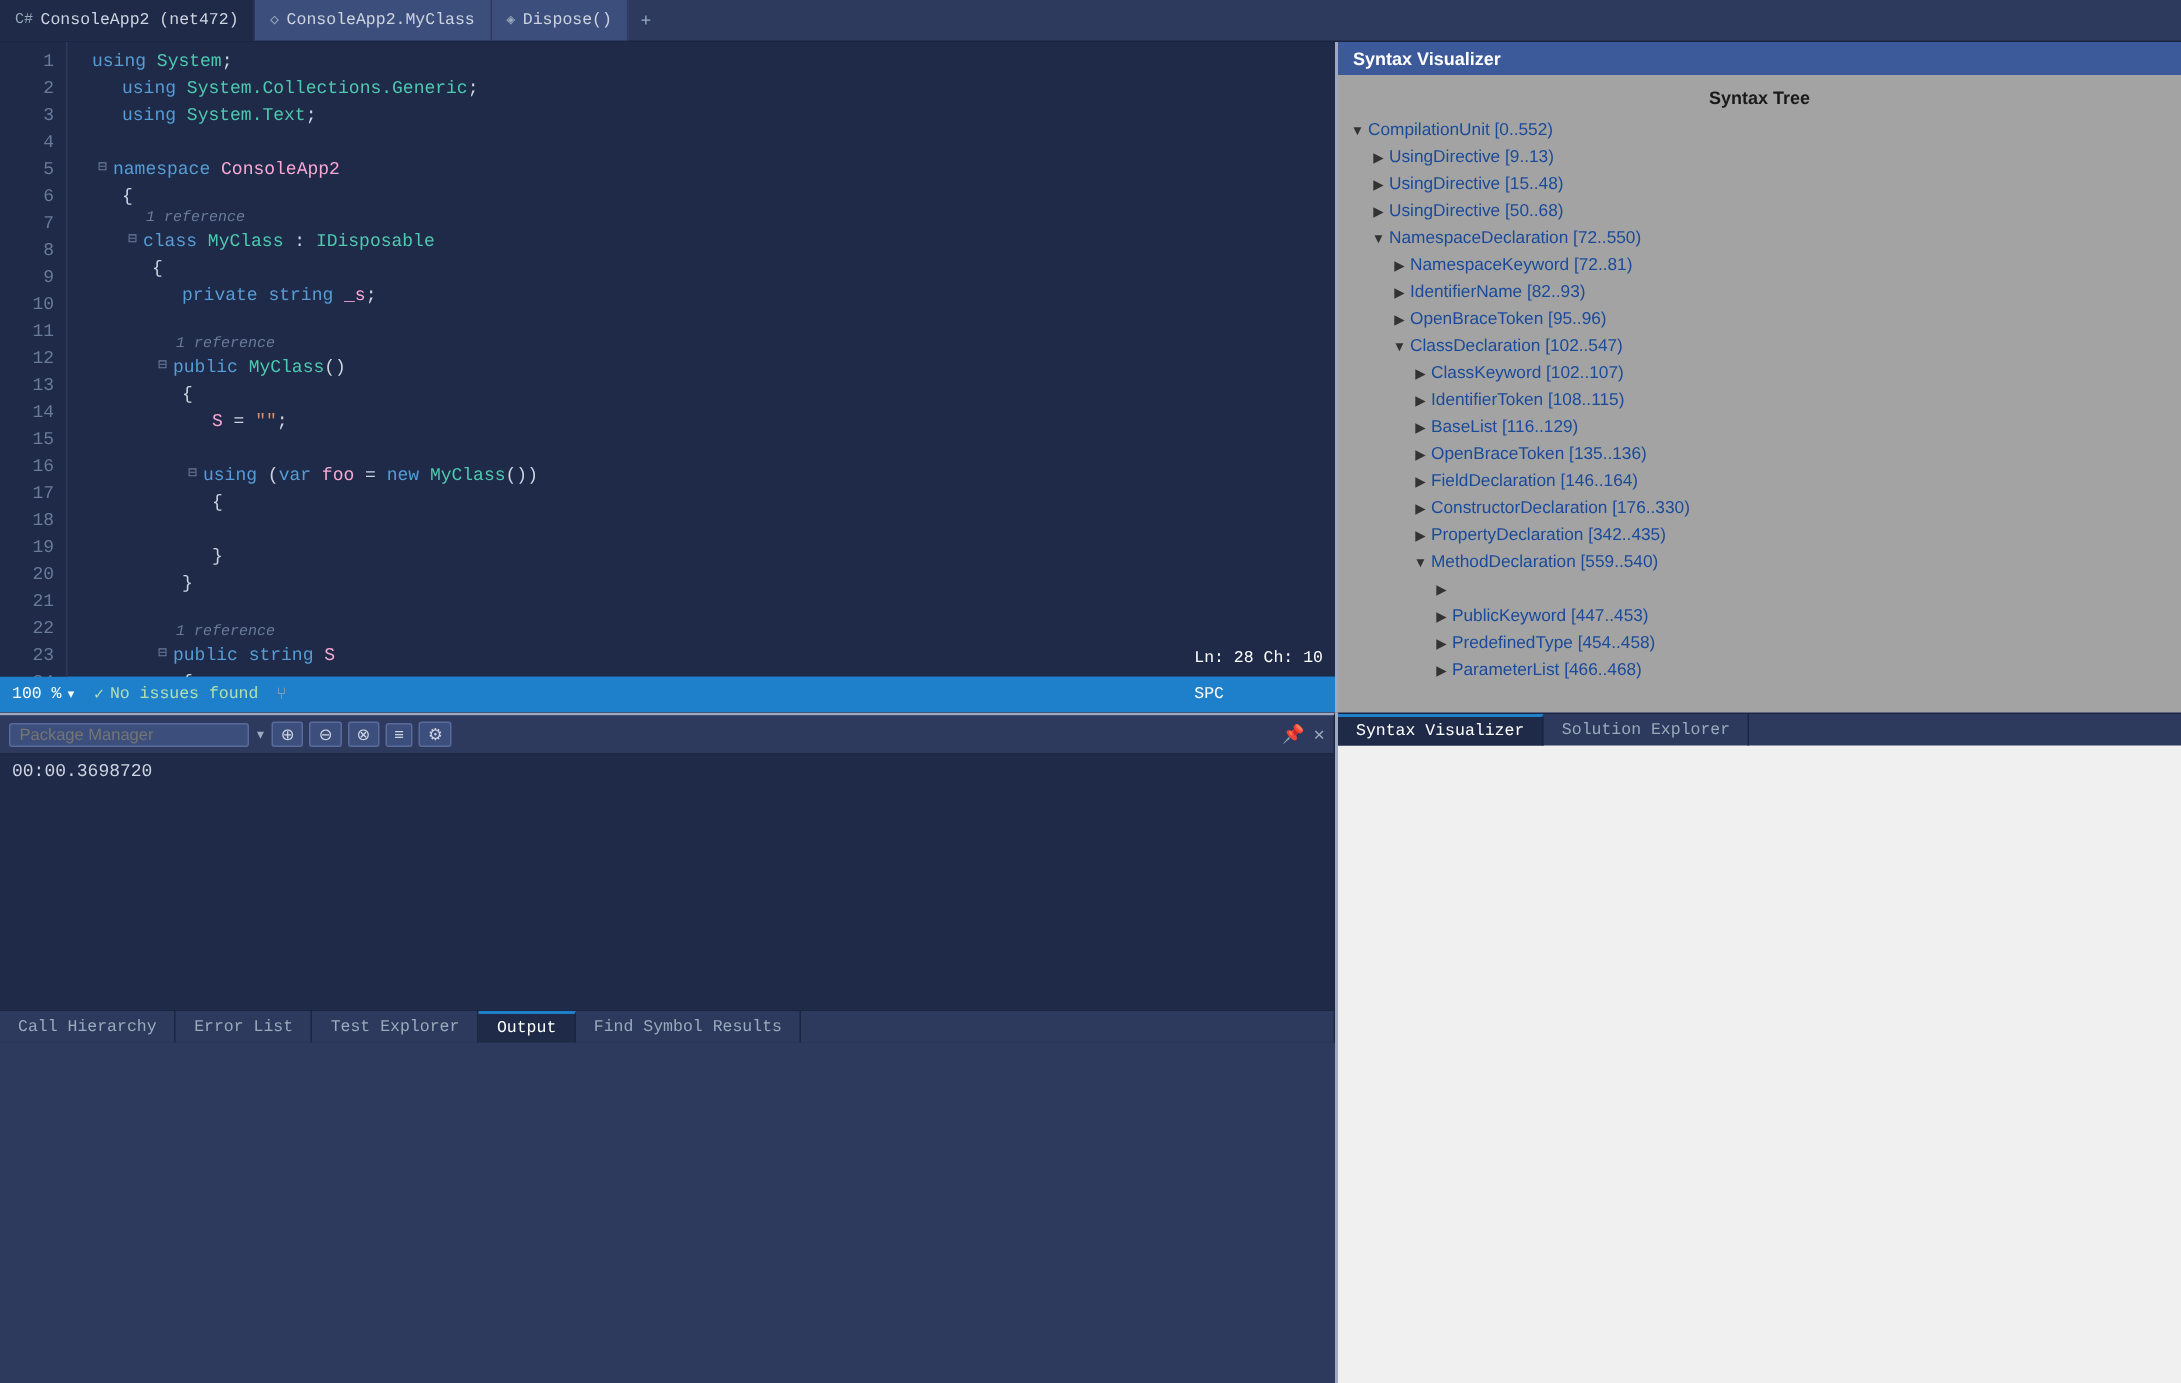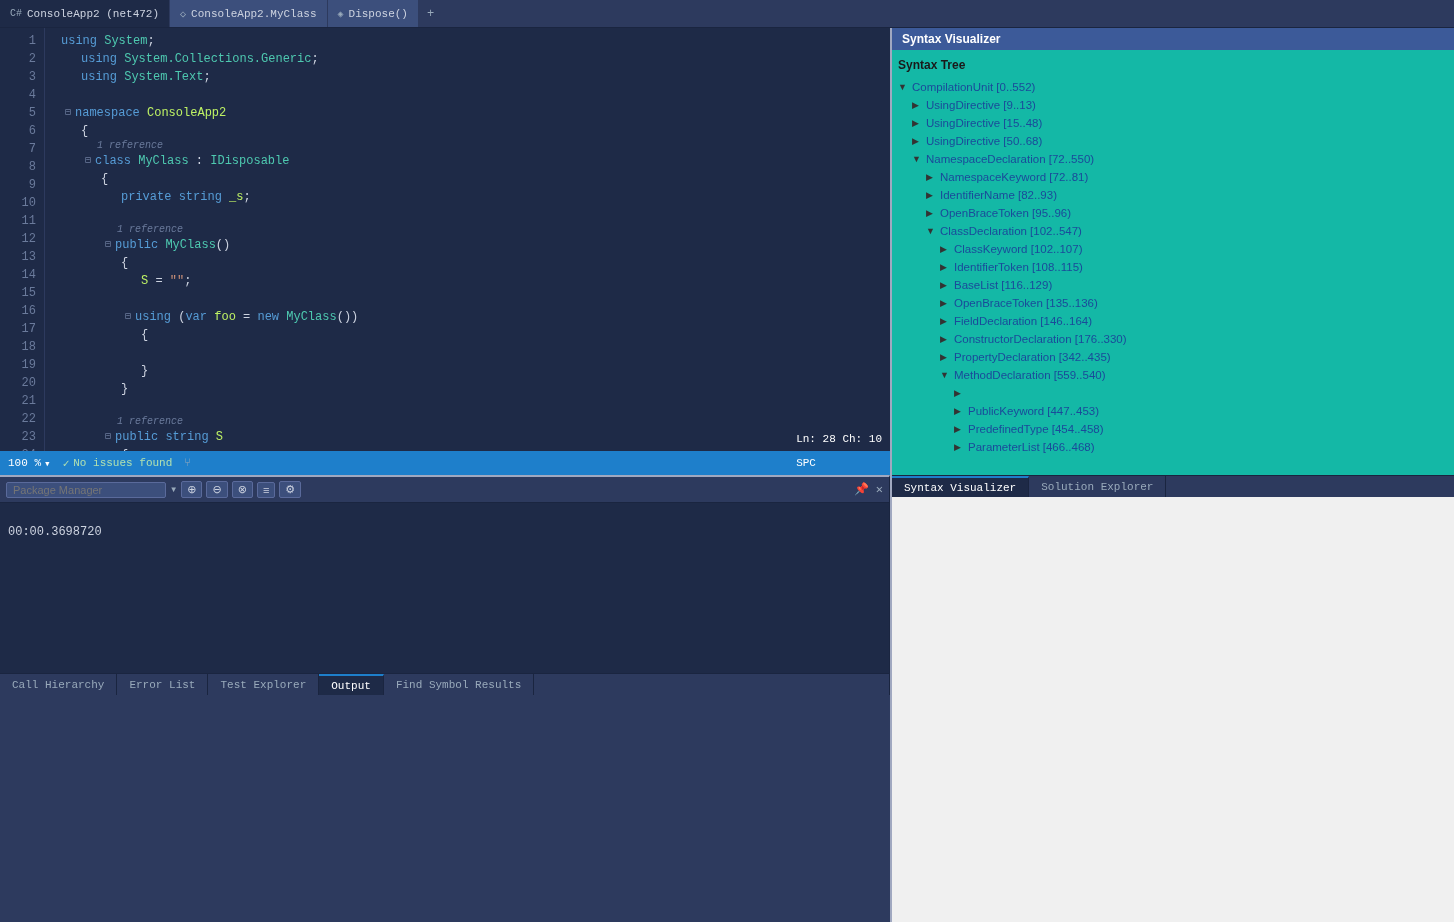--- a/index.html
+++ b/index.html
@@ -78,21 +78,21 @@
       margin-left: 12px;
     }
 
     .code-line { display: flex; align-items: center; height: 18px; position: relative; }
     .code-line .collapse-btn { width: 14px; height: 14px; color: #6a7a9b; font-size: 10px; cursor: pointer; display: inline-flex; align-items: center; justify-content: center; flex-shrink: 0; }
     .code-line .indent { display: inline-block; }
 
     
     .kw { color: #569cd6; }        
     .type { color: #4ec9b0; }
-    .ident { color: #bef264; }
+    .ident { color: #f9a8d4; }
     .str { color: #ce9178; }
     .punct { color: #cdd3e0; }
 
     
     .status-bar {
       height: 24px;
       background: #1e7fcb;
       display: flex;
       align-items: center;
       padding: 0 8px;
@@ -123,23 +123,24 @@
       font-weight: bold;
       padding: 4px 10px;
       flex-shrink: 0;
       font-family: 'Segoe UI', sans-serif;
     }
 
     .syntax-tree-section {
       flex: 0 0 auto;
       overflow-y: auto;
       padding: 4px 6px;
-      background: #14b8a6;
+      background: #a3a3a3;
       border-bottom: 2px solid #a0a8c0;
       max-height: 445px;
+      text-align: center;
     }
 
     .syntax-tree-title {
       font-family: 'Segoe UI', sans-serif;
       font-size: 12px;
       font-weight: bold;
       color: #1a1a1a;
       padding: 4px 0 6px 0;
     }
 
@@ -198,21 +199,21 @@
     .bottom-close {
       margin-left: auto;
       display: flex;
       gap: 6px;
       color: #9ab;
     }
 
     .bottom-content {
       flex: 1;
       overflow-y: auto;
-      padding: 20px 8px;
+      padding: 2px 8px;
       font-size: 12px;
       color: #cdd3e0;
       line-height: 18px;
     }
 
     
     .bottom-section-tabs {
       display: flex;
       background: #2d3a5e;
       height: 22px;

